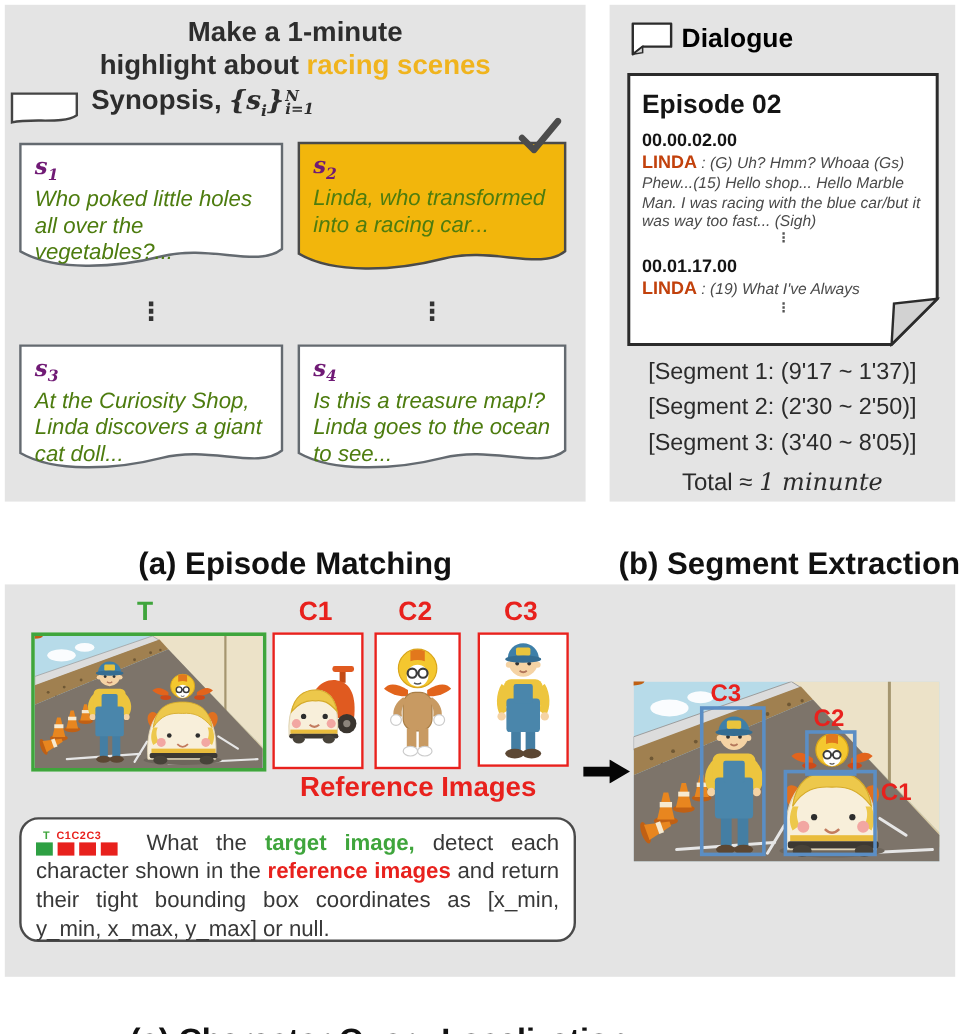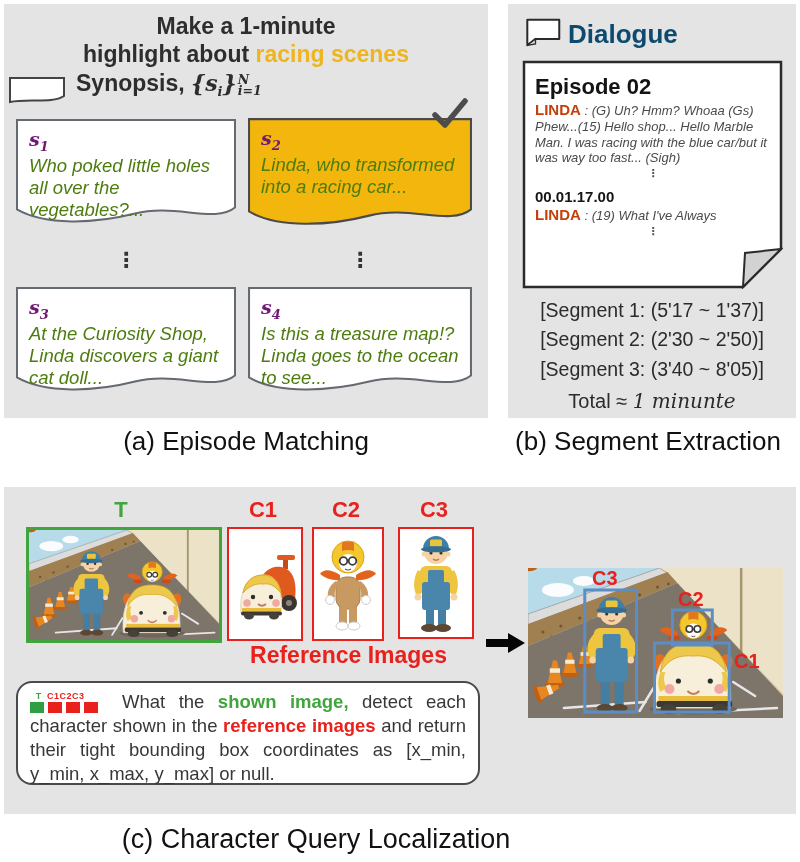--- a/index.html
+++ b/index.html
@@ -20,24 +20,24 @@
   .supsub span{display:block;}
   .card{position:absolute;}
   .card svg.shape{position:absolute;inset:0;width:100%;height:100%;}
   .card .content{position:relative;padding:10px 10px 0 14px;}
   .card-label{font-family:"DejaVu Serif","Liberation Serif",serif;font-style:italic;font-weight:700;font-size:19px;color:#701a75;}
   .card-label sub{font-size:13px;}
   .card-text{font-style:italic;font-size:18.5px;line-height:1.2;color:#4d7c0f;margin-top:1px;}
   .vdots{font-weight:700;font-size:21px;color:#333;text-align:center;}
   .check-icon{left:428px;top:94px;width:36px;height:30px;}
   
-  .caption{position:absolute;font-size:26px;font-weight:400;color:#111;text-align:center;white-space:nowrap;}
+  .caption{position:absolute;font-size:26px;font-weight:700;color:#111;text-align:center;white-space:nowrap;margin-top:28px;}
   
   .dlg-icon{left:12px;top:12px;width:42px;height:33px;}
-  .dlg-header{left:60px;top:15px;font-size:26px;font-weight:700;color:#0c4a6e;}
+  .dlg-header{left:60px;top:15px;font-size:22px;font-weight:700;color:#000000;}
   .dlg-box{left:14px;top:56px;width:261px;height:229px;}
   .dlg-box svg.shape{position:absolute;inset:0;width:100%;height:100%;}
   .dlg-content{position:relative;padding:10px 12px 0 13px;}
   .ep-title{font-size:22px;font-weight:700;color:#141414;margin-top:4px;}
   .ts{font-size:15px;font-weight:700;color:#141414;margin-top:9px;}
   .dlg-line{font-size:13px;font-style:italic;color:#4a4a4a;line-height:1.2;margin-top:1px;}
   .dlg-line .spk{font-style:normal;font-weight:700;font-size:15px;color:#c2410c;}
   .dlg-dots{text-align:center;font-size:11px;color:#555;font-weight:700;line-height:1;margin-top:2px;}
   .segments{left:0;top:292px;width:100%;text-align:center;font-size:19.5px;color:#2b2b2b;line-height:1.5;}
   .total-line{margin-top:2px;font-size:20px;color:#2b2b2b;}
@@ -248,40 +248,41 @@
   </svg>
   <div class="abs dlg-header">Dialogue</div>
 
   <div class="abs dlg-box">
     <svg class="shape" viewBox="0 0 261 229" preserveAspectRatio="none">
       <path d="M2,2 H259 V189 L221,227 H2 Z" fill="#ffffff" stroke="#2b2b2b" stroke-width="2.5"></path>
       <polygon points="259,189 221,227 223,193" fill="#d2d2d2" stroke="#2b2b2b" stroke-width="2"></polygon>
     </svg>
     <div class="dlg-content">
       <div class="ep-title">Episode 02</div>
+      <div class="ts">00.00.02.00</div>
       <div class="dlg-line"><span class="spk">LINDA</span> <span>:</span> <span>(G) Uh? Hmm? Whoaa (Gs) Phew...(15) Hello shop... Hello Marble Man. I was racing with the blue car/but it was way too fast... (Sigh)</span></div>
       <div class="dlg-dots">⋮</div>
       <div class="ts">00.01.17.00</div>
       <div class="dlg-line"><span class="spk">LINDA</span> <span>:</span> <span>(19) What I've Always</span></div>
       <div class="dlg-dots">⋮</div>
     </div>
   </div>
 
   <div class="abs segments">
-    <div>[Segment 1: (5'17 ~ 1'37)]</div>
+    <div>[Segment 1: (9'17 ~ 1'37)]</div>
     <div>[Segment 2: (2'30 ~ 2'50)]</div>
     <div>[Segment 3: (3'40 ~ 8'05)]</div>
     <div class="total-line">
       <span>Total</span>
       <span>≈</span>
       <span class="total-math">1 minunte</span>
     </div>
   </div>
 </div>
-<div class="caption" style="left:496px;top:426px;width:304px;">(b) Segment Extraction</div>
+<div class="caption" style="left:496px;top:426px;width:304px;text-align:right;">(b) Segment Extraction</div>
 
 <div class="panel" style="left:4px;top:487px;width:792px;height:327px;">
   <div class="tag green" style="left:22px;top:10px;width:190px;">T</div>
   <div class="img-frame green" style="left:22px;top:40px;width:190px;height:110px;">
     <svg viewBox="0 0 256 150" preserveAspectRatio="none">
         <use href="#scene-art"></use>
       </svg>
   </div>
 
   <div class="tag red" style="left:223px;top:10px;width:72px;">C1</div>
@@ -386,20 +387,20 @@
       </div>
       <div class="mini-squares">
         <i class="sq-green"></i>
         <i class="sq-red"></i>
         <i class="sq-red"></i>
         <i class="sq-red"></i>
       </div>
     </div>
     <div class="prompt-text">
       <span>What the</span>
-      <span class="p-green">shown image,</span>
+      <span class="p-green">target image,</span>
       <span>detect each character shown in the</span>
       <span class="p-red">reference images</span>
       <span>and return their tight bounding box coordinates as [x_min, y_min, x_max, y_max] or null.</span>
     </div>
   </div>
 </div>
 <div class="caption" style="left:0;top:824px;width:632px;font-size:27px;">(c) Character Query Localization</div>
 
 </body></html>

